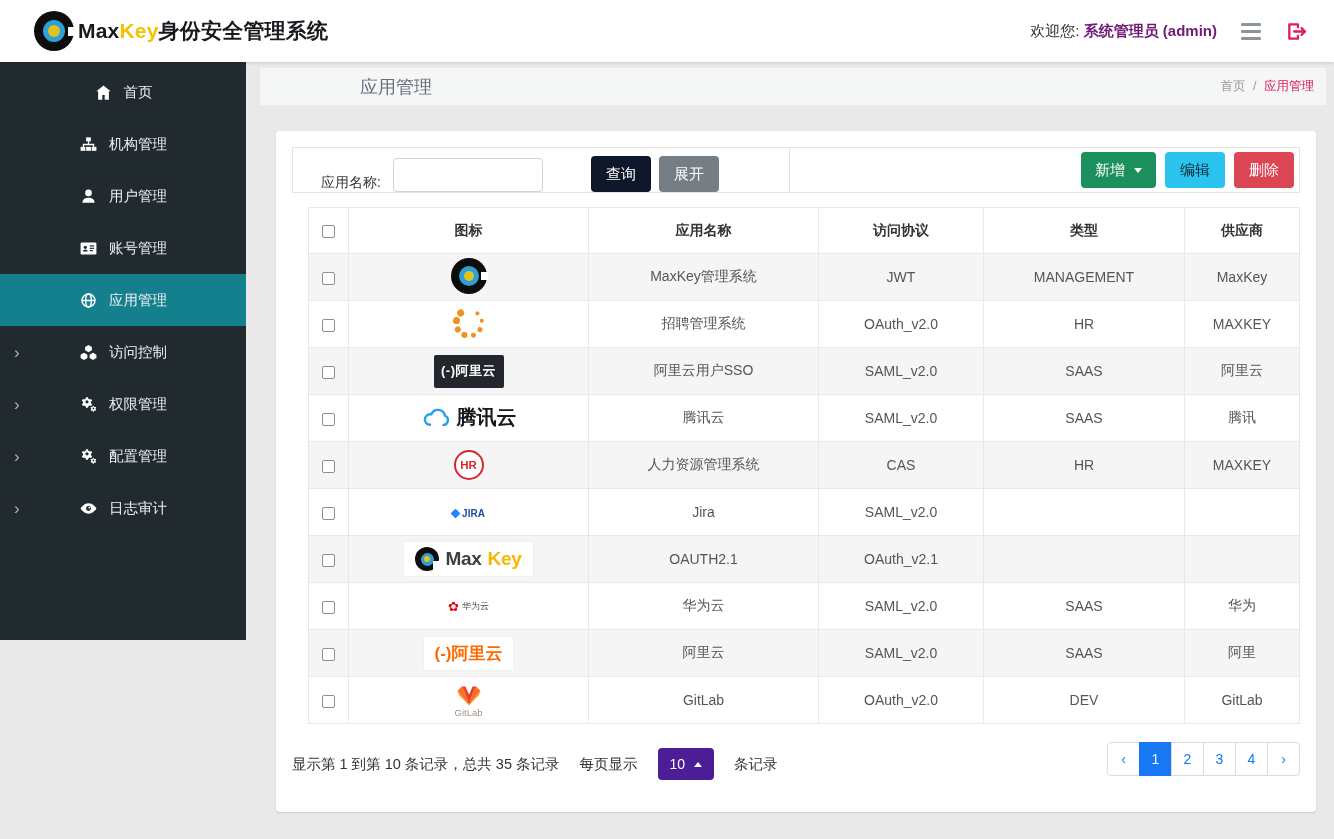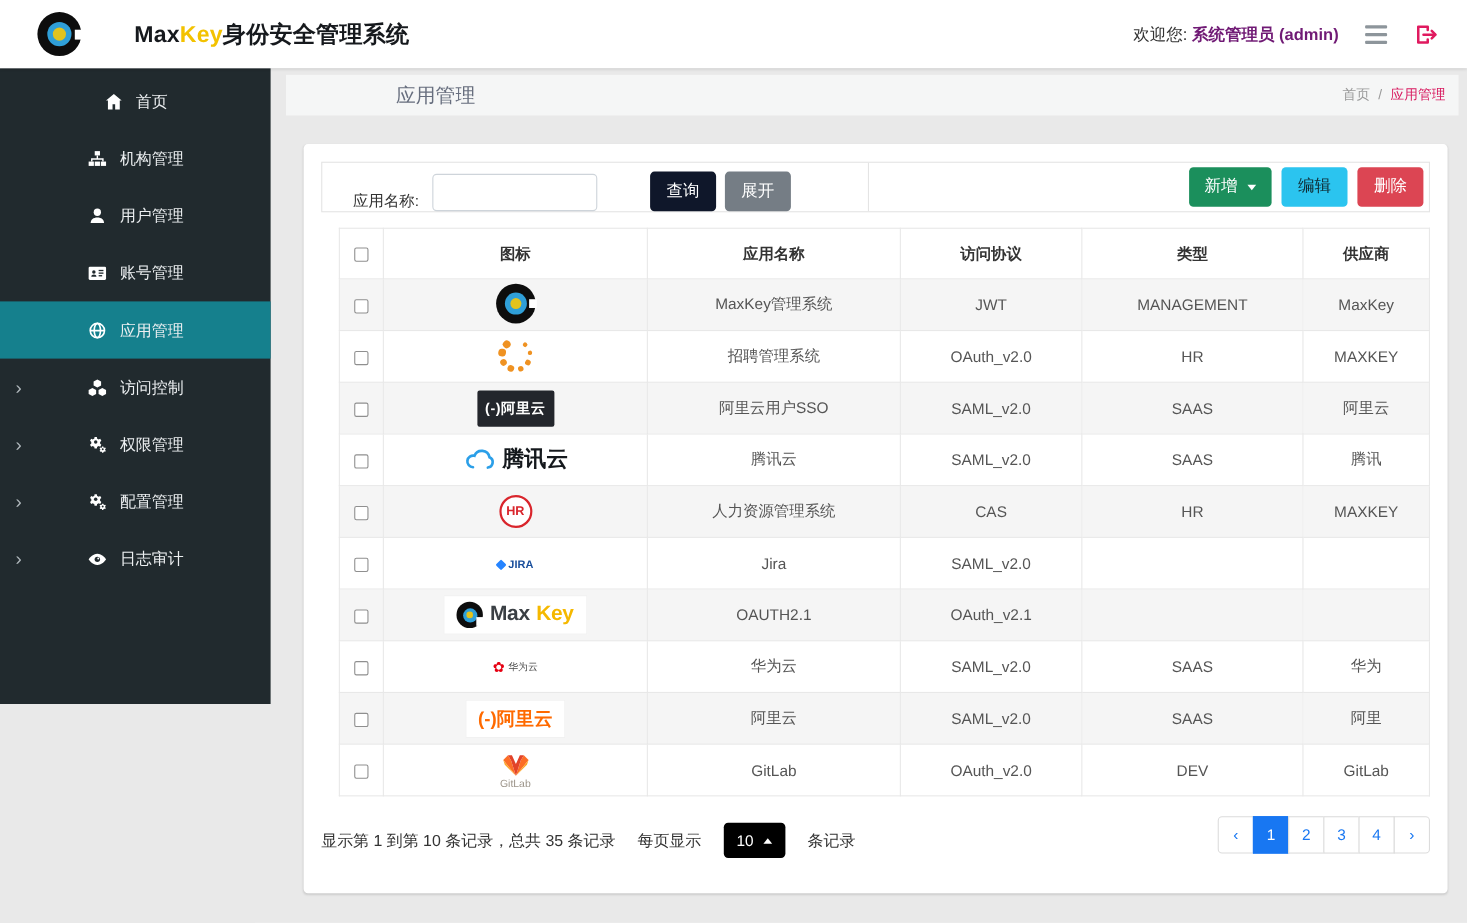--- a/index.html
+++ b/index.html
@@ -7,21 +7,21 @@
   body { font-family:"Liberation Sans", sans-serif; background:#e9e9e9; color:#333; }
 
   
   .navbar { height:62px; background:#fff; display:flex; align-items:center;
             padding:0 26px 0 34px; box-shadow:0 1px 3px rgba(0,0,0,.14); position:relative; z-index:5; }
   .brand { display:flex; align-items:center; gap:4px; margin-right:auto; cursor:pointer; }
   .logo { width:40px; height:40px; background:#0d0d0d; border-radius:50%; position:relative; flex:0 0 auto; }
   .logo::before { content:""; position:absolute; inset:9px; background:#2f9fd8; border-radius:50%; }
   .logo::after  { content:""; position:absolute; inset:14px; background:#e2c31d; border-radius:50%; }
   .logo .notch { position:absolute; right:-2px; top:16px; width:8px; height:9px; background:#fff; }
-  .brand-text { font-size:21px; font-weight:bold; color:#16191d; letter-spacing:.2px;margin-left:44px; }
+  .brand-text { font-size:21px; font-weight:bold; color:#16191d; letter-spacing:.2px; }
   .brand-text .gold { color:#f3c200; }
   .welcome { font-size:15px; color:#333; }
   .welcome b { color:#701a75; }
   .nav-ic { margin-left:24px; cursor:pointer; display:flex; align-items:center; }
   .burger { display:flex; flex-direction:column; gap:4px; }
   .burger i { display:block; width:20px; height:3px; background:#8d959b; border-radius:1px; }
 
   
   .shell { display:flex; height:777px; }
   .sidebar { width:246px; flex:0 0 auto; }
@@ -123,21 +123,21 @@
   .hw { display:inline-flex; align-items:center; gap:3px; }
   .hw .hw-flower { color:#e60012; font-size:13px; line-height:1; }
   .hw .hw-text { font-size:9px; color:#4a4a4a; }
 
   .gitlab { display:inline-flex; flex-direction:column; align-items:center; line-height:1; }
   .gitlab .gl-text { font-size:9.5px; color:#9c948a; margin-top:2px; }
 
   
   .pagination-bar { margin-top:13px; display:flex; align-items:center; justify-content:space-between; }
   .pg-info { font-size:14.5px; color:#333; display:flex; align-items:center; gap:20px;margin-top:11px; }
-  .btn-pagesize { background:#000000; color:#fff; font-size:14px; padding:8px 12px;
+  .btn-pagesize { background:#4c1d95; color:#fff; font-size:14px; padding:8px 12px;
                   border:none; border-radius:4px; display:inline-flex; align-items:center; gap:9px;
                   font-family:inherit; cursor:pointer; }
   .pager { display:flex; list-style:none; }
   .pager li a { display:flex; align-items:center; justify-content:center; min-width:33px; height:34px;
                 padding:0 4px; border:1px solid #dcdcdc; margin-left:-1px; color:#1877f2;
                 font-size:14px; background:#fff; text-decoration:none; cursor:pointer; }
   .pager li:first-child a { border-radius:4px 0 0 4px; }
   .pager li:last-child a  { border-radius:0 4px 4px 0; }
   .pager li.active a { background:#1877f2; border-color:#1877f2; color:#fff; }
 </style>

